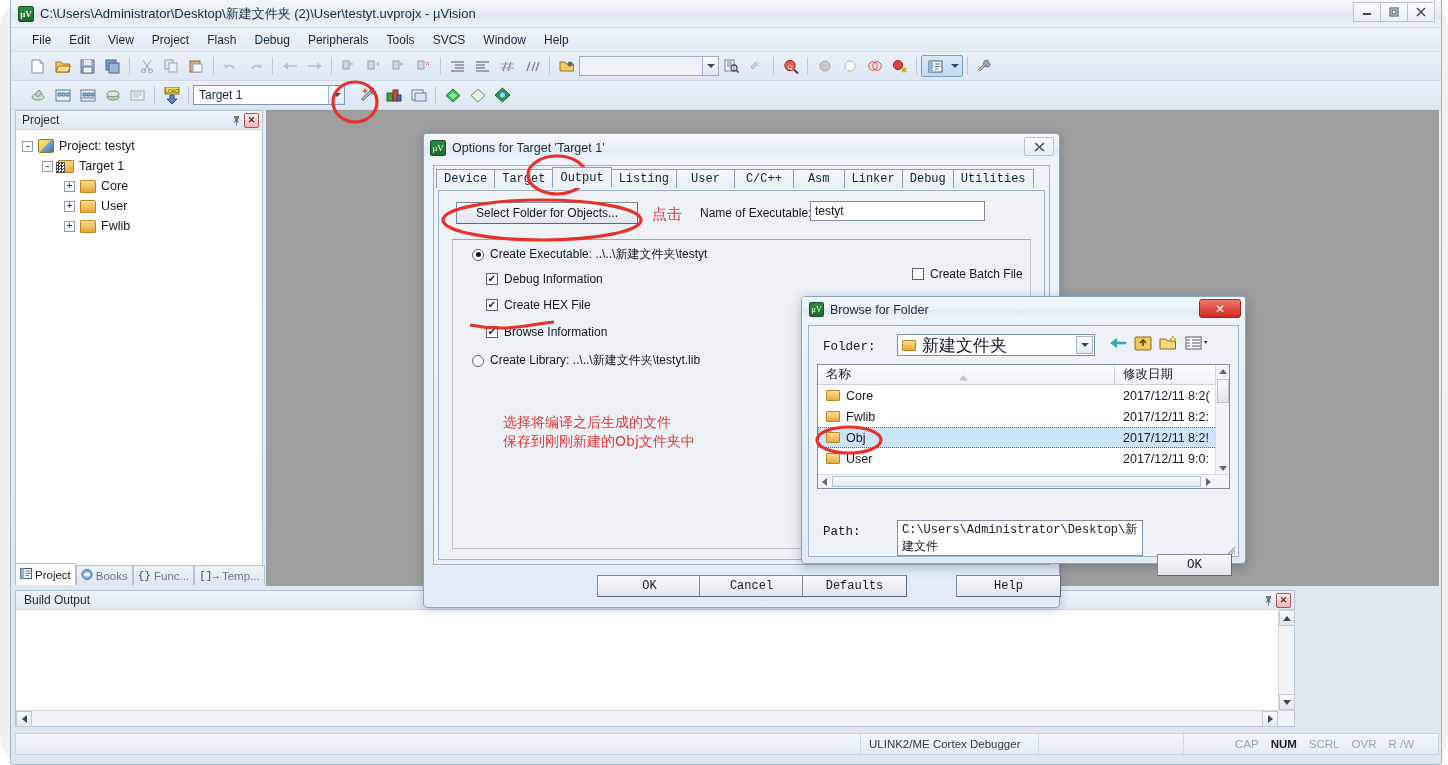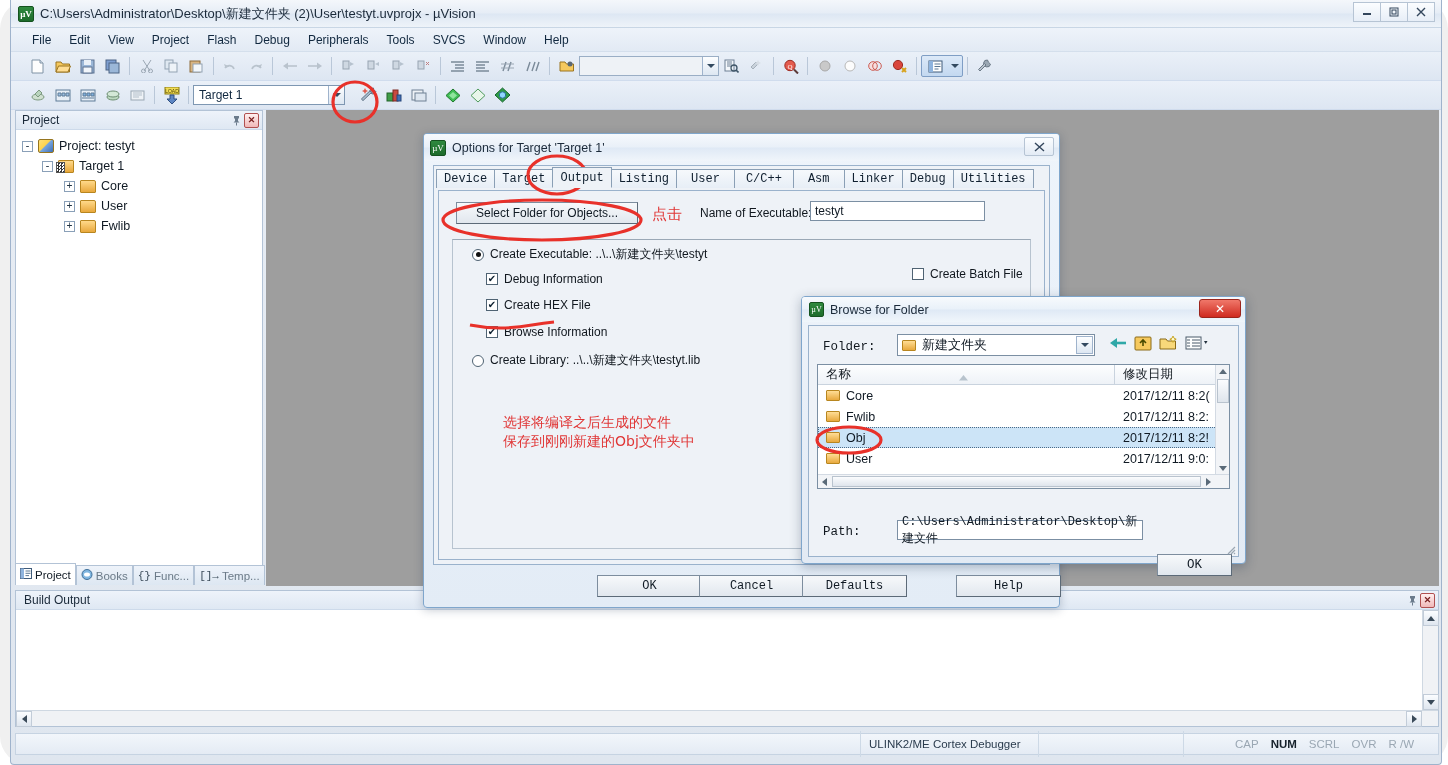--- a/index.html
+++ b/index.html
@@ -161,21 +161,21 @@
     padding: 0 4px; font-size: 11.5px; color: #6b7a88;
     border: 1px solid #b3c3d6; border-bottom: none;
     background: linear-gradient(to bottom,#eef3fa,#dde7f2);
   }
   .ptab.active {
     background: #ffffff; color: #101a24; height: 22px;
   }
 
   
   .build-out {
-    position: absolute; left: 4px; top: 590px; width: 1424px; height: 137px;
+    position: absolute; left: 4px; top: 590px; width: 1280px; height: 137px;
     background: #ffffff; border: 1px solid #b3c3d6;
   }
   .build-head {
     height: 19px; background: linear-gradient(to bottom,#eef3fa,#dfe8f3);
     display: flex; align-items: center; padding: 0 3px 0 8px;
     border-bottom: 1px solid #cddaea;
   }
   .build-head .ttl { font-size: 12px; color: #1b2a3a; flex: 1; }
   .build-body { position: relative; height: 116px; background: #fff; }
   .vscroll {
@@ -317,21 +317,21 @@
     border: 1px solid #9b241c; border-radius: 3px;
     color: #fff; font-size: 12px; display: flex; align-items: center; justify-content: center;
   }
   .br-body {
     position: absolute; left: 6px; top: 28px; right: 6px; bottom: 6px;
     background: #eef2f7; border: 1px solid #9ab2cc;
   }
   .br-combo {
     position: absolute; background: #ffffff; border: 1px solid #7b8fa3;
     display: flex; align-items: center; padding-left: 4px;
-    font-size: 13px; color: #101a24;
+    font-size: 17px; color: #101a24;
   }
   .br-combo .arrow {
     position: absolute; right: 1px; top: 1px; bottom: 1px; width: 17px;
     background: linear-gradient(to bottom,#fdfeff,#dde7f2);
     border: 1px solid #9fb3cc;
     display: flex; align-items: center; justify-content: center;
   }
   .listview {
     position: absolute; background: #ffffff; border: 1px solid #7b8fa3;
     overflow: hidden;
@@ -1006,21 +1006,21 @@
                 <span class="tri tri-l" style="border-right-color:#5a6a78"></span>
               </div>
             <div class="lv-hthumb" style="flex:1;margin:0 1px"></div>
             <div style="width:13px;height:13px;display:flex;align-items:center;justify-content:center;margin-right:14px">
                 <span class="tri tri-r" style="border-left-color:#5a6a78"></span>
               </div>
           </div>
         </div>
 
         <div class="mono" style="position:absolute;left:14px;top:199px;font-size:12.5px;color:#11181f">Path:</div>
-        <div class="txtbox mono" style="position:absolute;left:88px;top:194px;width:246px;height:20px;font-size:12px">C:\Users\Administrator\Desktop\新建文件</div>
+        <div class="txtbox mono" style="position:absolute;left:88px;top:194px;width:246px;height:36px;font-size:12px">C:\Users\Administrator\Desktop\新建文件</div>
 
         <div class="btn-3d mono" style="position:absolute;left:348px;top:228px;width:75px;height:22px;font-size:12.5px">OK</div>
 
         <div style="position:absolute;right:2px;bottom:1px;width:13px;height:13px">
           <svg width="13" height="13" viewBox="0 0 13 13">
               <path d="M12 5 L5 12 M12 8 L8 12 M12 11 L11 12" stroke="#9aa7b3" stroke-width="1.2"></path>
             </svg>
         </div>
       </div>
     </div>

